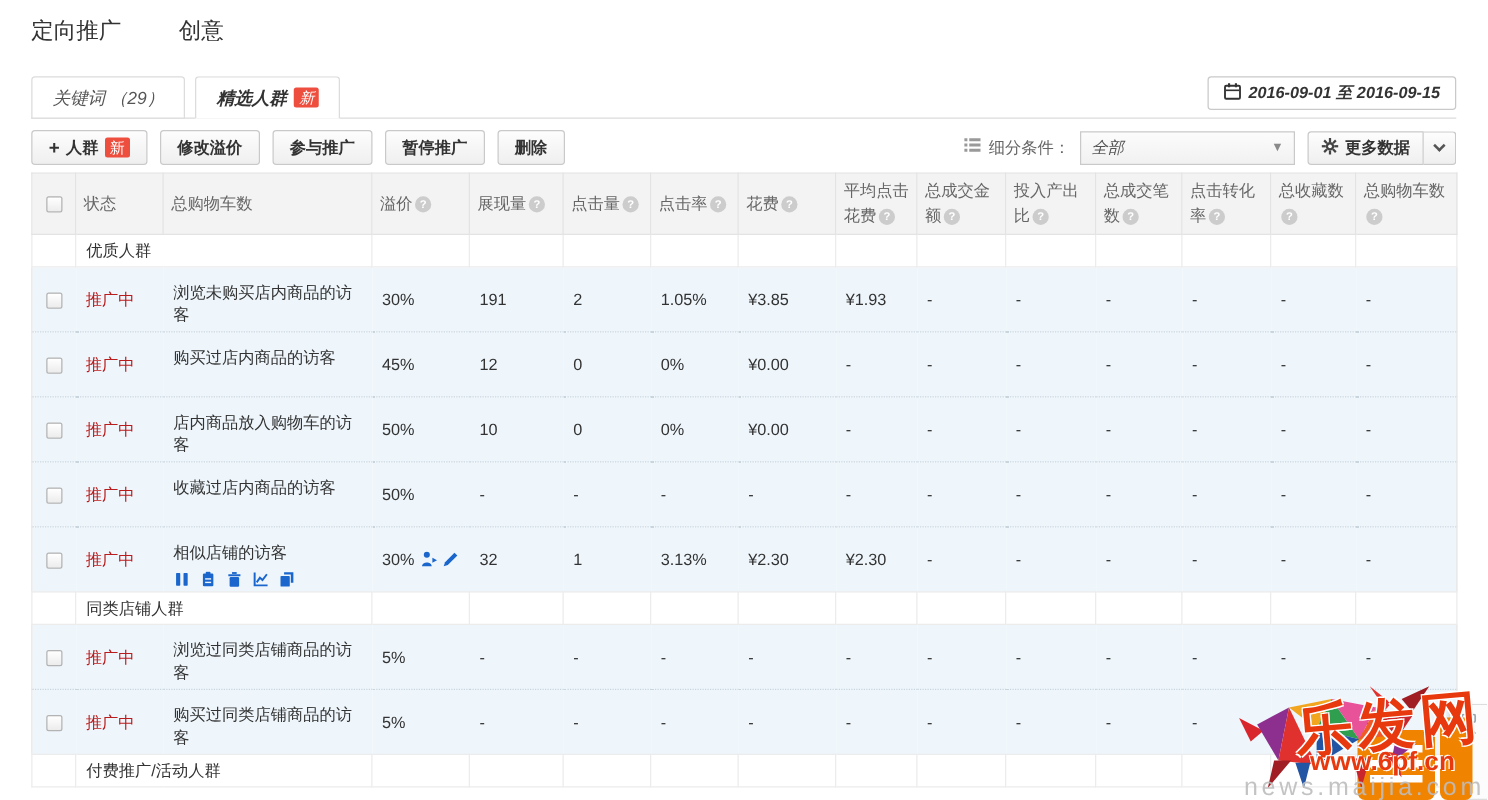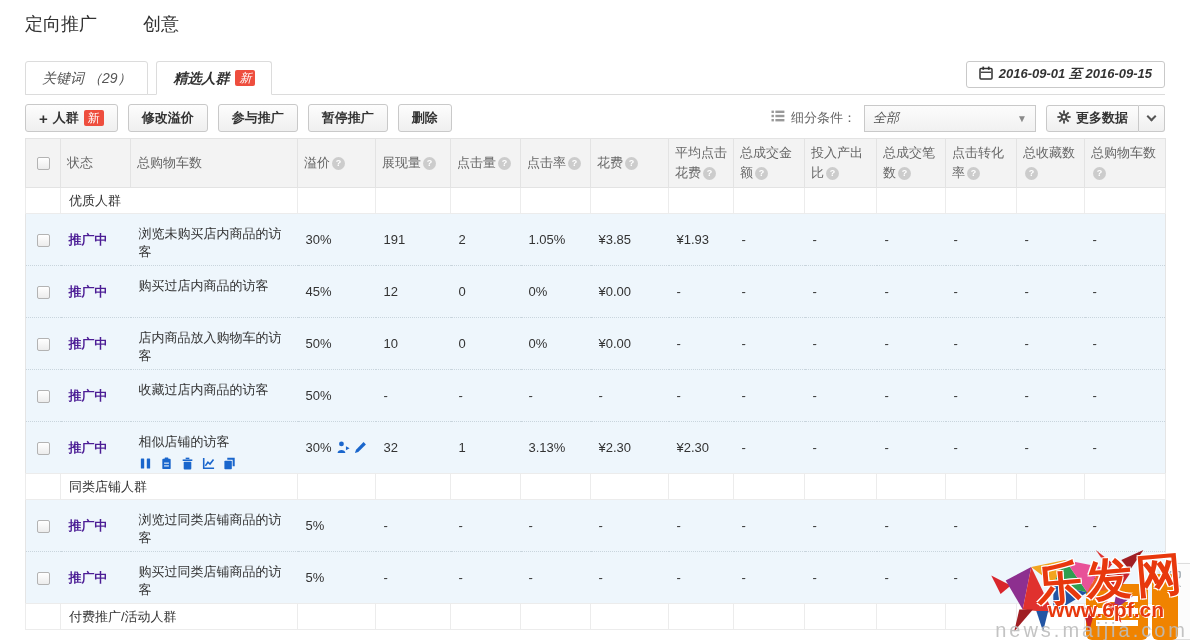--- a/index.html
+++ b/index.html
@@ -49,21 +49,21 @@
   thead th { background:#f3f3f3; height:48px; font-weight:normal; color:#666; text-align:left;
              padding:4px 6px; border:1px solid #e3e3e3; line-height:1.55; vertical-align:middle; }
   thead th .help { width:13px; height:13px; line-height:13px; font-size:9px; margin-left:2px; vertical-align:middle; }
   tr.group td { height:26px; border:1px solid #ececec; padding:0 8px; font-size:13px; color:#333; background:#fff; }
   tr.data { background:#eef6fc; }
   tr.data td { height:52px; border-bottom:1px dotted #c9d5dd; padding:0 8px; vertical-align:middle; }
   tr.data td.cellname { vertical-align:top; padding-top:11px; }
   td.cb, th.cb { text-align:center; padding:0; }
   .checkbox { display:inline-block; width:13px; height:13px; border:1px solid #b3b3b3; border-radius:2px;
               background:linear-gradient(#fff,#ececec); cursor:pointer; vertical-align:middle; }
-  .status { color:#4c1d95; font-weight:bold; }
+  .status { color:#b91c1c; font-weight:normal; }
   .rowicons { display:flex; gap:8px; margin-top:6px; }
   .rowicons svg, .premicons svg { display:block; cursor:pointer; }
   .premcell { display:flex; align-items:center; gap:3px; }
   .premicons { display:flex; align-items:center; gap:4px; margin-left:2px; }
   
   .watermark { position:absolute; right:0; top:525px; width:265px; height:115px; z-index:6; pointer-events:none; }
   .wm-logo-a { position:absolute; right:42px; bottom:0; width:62px; height:56px; background:#f08300; border-radius:6px; }
   .wm-logo-a::after { content:""; position:absolute; left:10px; top:12px; width:42px; height:6px; background:#fff; box-shadow:0 12px 0 #fff, 0 24px 0 #fff; }
   .wm-logo-b { position:absolute; right:12px; bottom:0; width:26px; height:66px; background:#f08300; border-radius:6px; }
   .wm-bull { position:absolute; left:62px; bottom:4px; }

